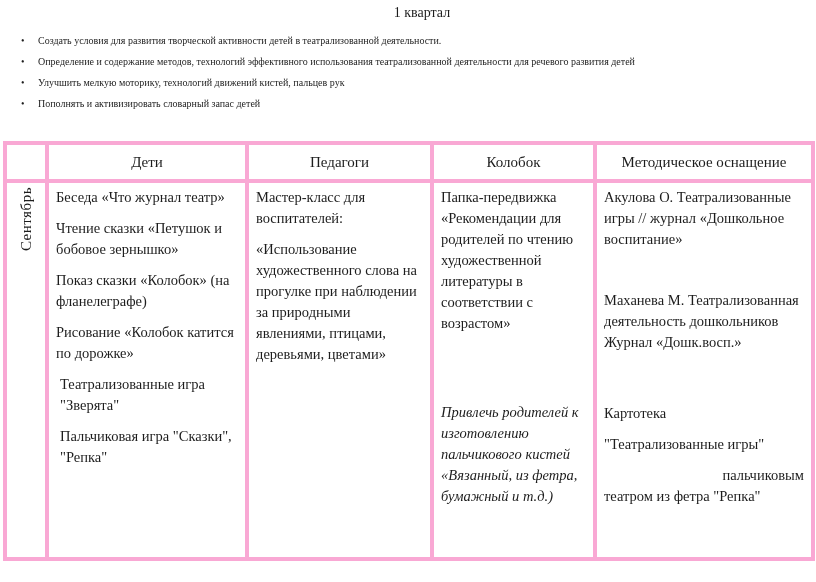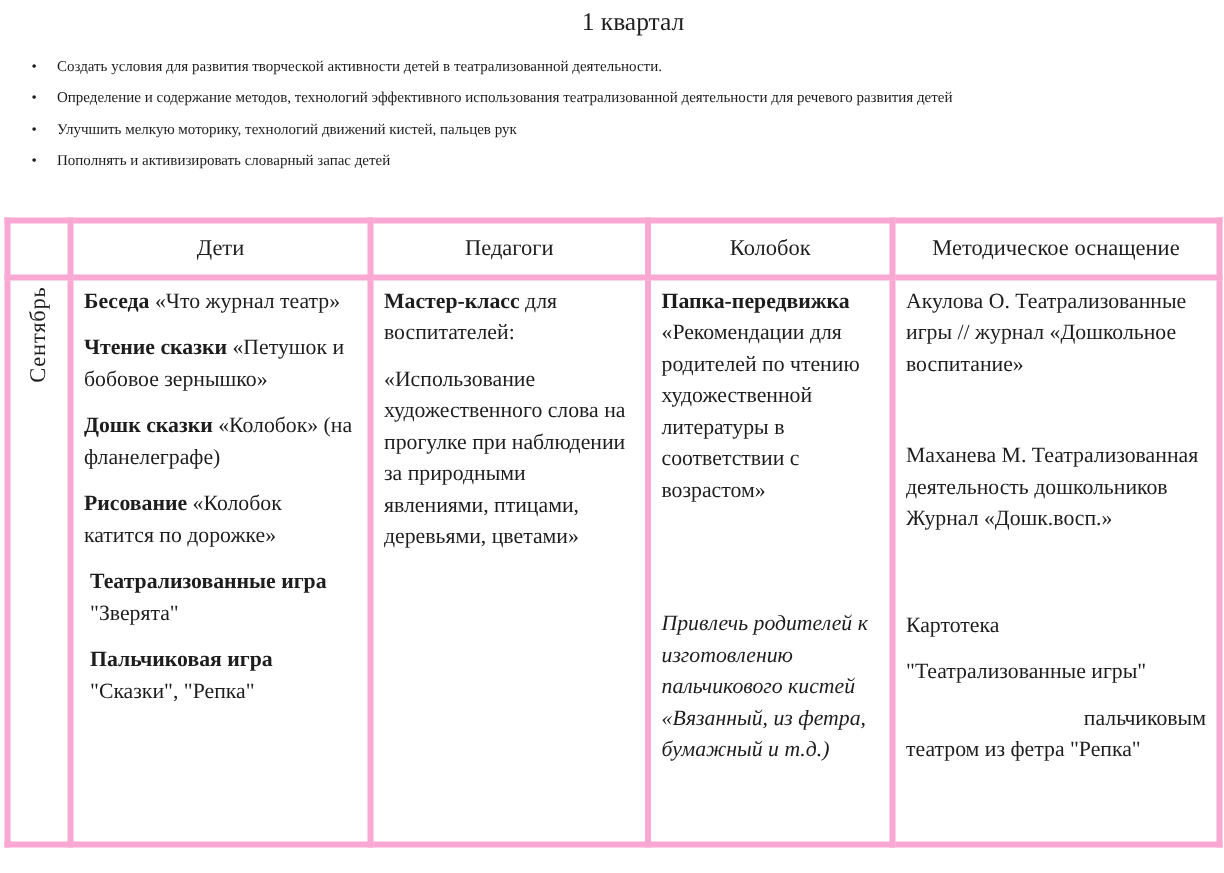--- a/index.html
+++ b/index.html
@@ -10,21 +10,21 @@
   body {
     width: 816px;
     height: 582px;
     overflow: hidden;
     font-family: "Liberation Serif", serif;
     color: #1d1d1d;
     -webkit-font-smoothing: antialiased;
   }
   .doc-title {
     text-align: center;
-    font-size: 17px;
+    font-size: 14px;
     padding-top: 5px;
     padding-left: 28px;
   }
   ul.goals {
     list-style: none;
     margin: 10px 0 0 0;
     padding: 0 4px 0 38px;
     font-size: 10px;
     line-height: 20px;
   }
@@ -92,21 +92,21 @@
   .cell p.gap-card {
     margin-top: 50px;
   }
   .cell p.right-line {
     text-align: right;
     margin-bottom: 0;
   }
   .cell p.last-line {
     margin-bottom: 0;
   }
-  b.lead { font-weight: bold; }
+  b.lead { font-weight: normal; }
 </style>
 </head>
 <body>
 
 <div>
 
   <div class="doc-title">1 квартал</div>
 
   <ul class="goals">
     <li><span>Создать условия для развития творческой активности детей в театрализованной деятельности.</span></li>
@@ -134,21 +134,21 @@
     </thead>
     <tbody>
       <tr>
         <td class="month-cell">
           <span class="month-text">Сентябрь</span>
         </td>
 
         <td class="cell">
           <p><b class="lead">Беседа</b> <span>«Что журнал театр»</span></p>
           <p><b class="lead">Чтение сказки</b> <span>«Петушок и бобовое зернышко»</span></p>
-          <p><b class="lead">Дошк сказки</b> <span>«Колобок» (на фланелеграфе)</span></p>
+          <p><b class="lead">Показ сказки</b> <span>«Колобок» (на фланелеграфе)</span></p>
           <p><b class="lead">Рисование</b> <span>«Колобок катится по дорожке»</span></p>
           <p class="indent"><b class="lead">Театрализованные игра</b> <span>"Зверята"</span></p>
           <p class="indent"><b class="lead">Пальчиковая игра</b> <span>"Сказки", "Репка"</span></p>
         </td>
 
         <td class="cell">
           <p><b class="lead">Мастер-класс</b> <span>для воспитателей:</span></p>
           <p>«Использование художественного слова на прогулке при наблюдении за природными явлениями, птицами, деревьями, цветами»</p>
         </td>
 

